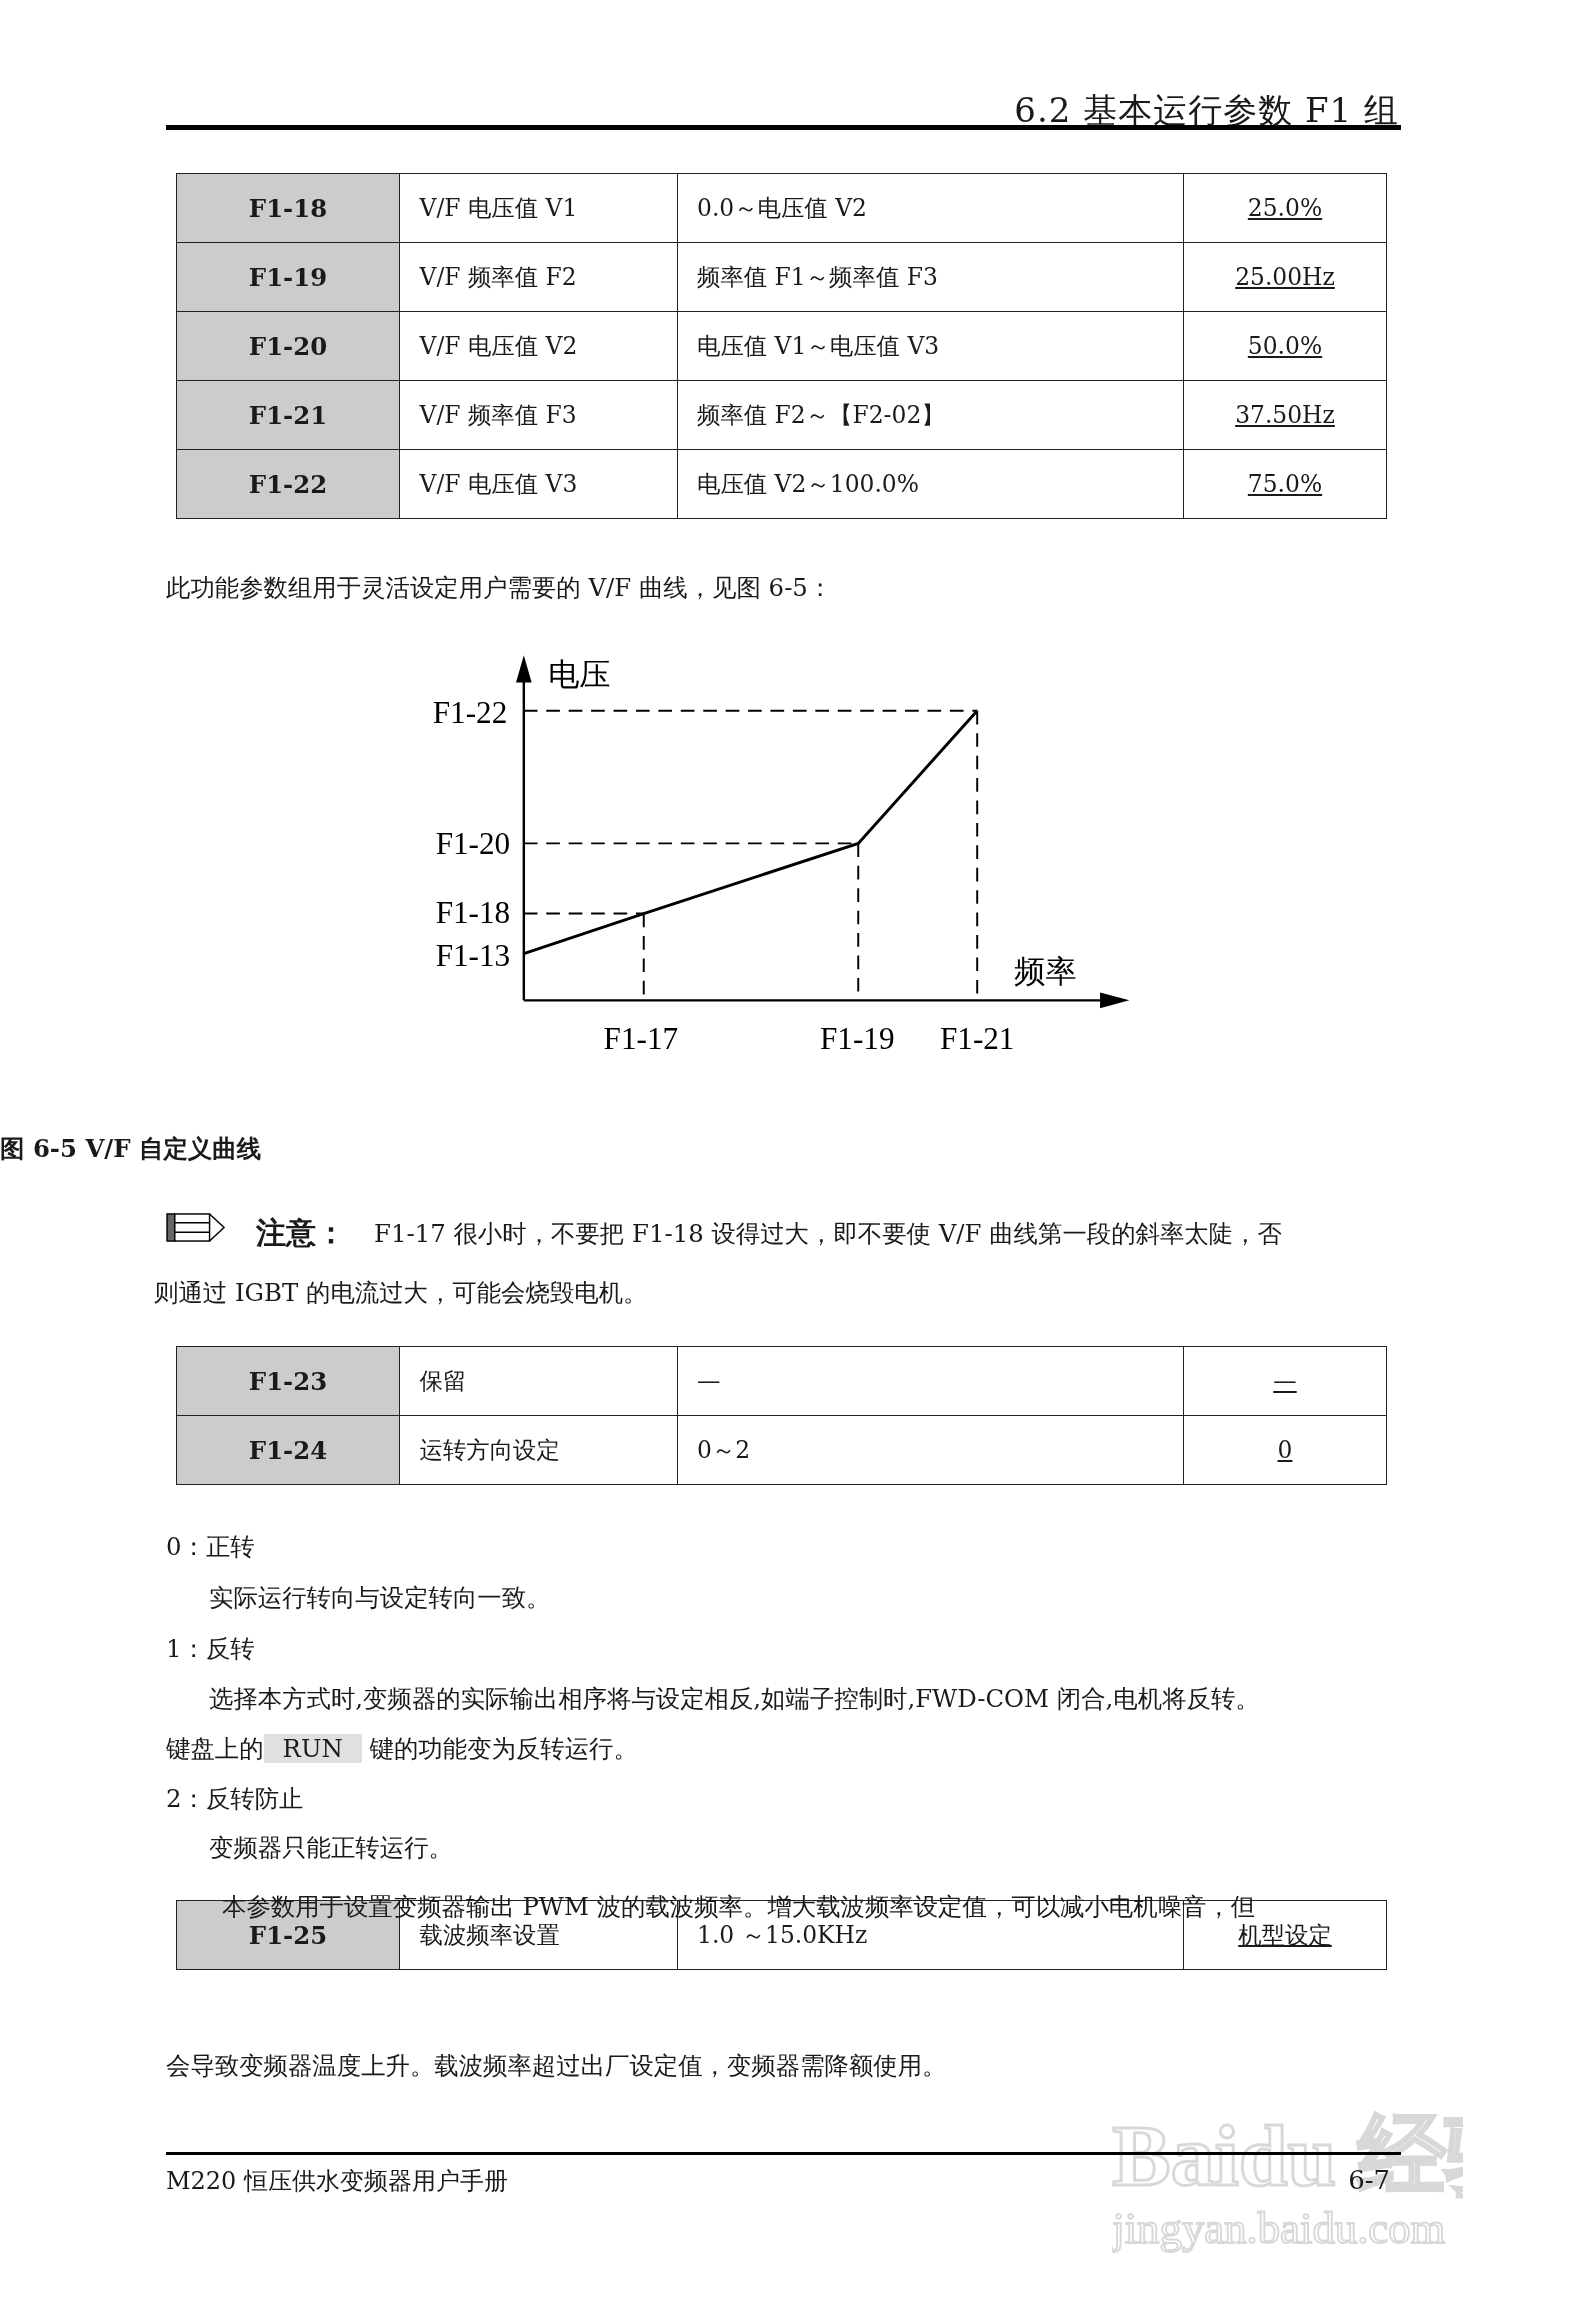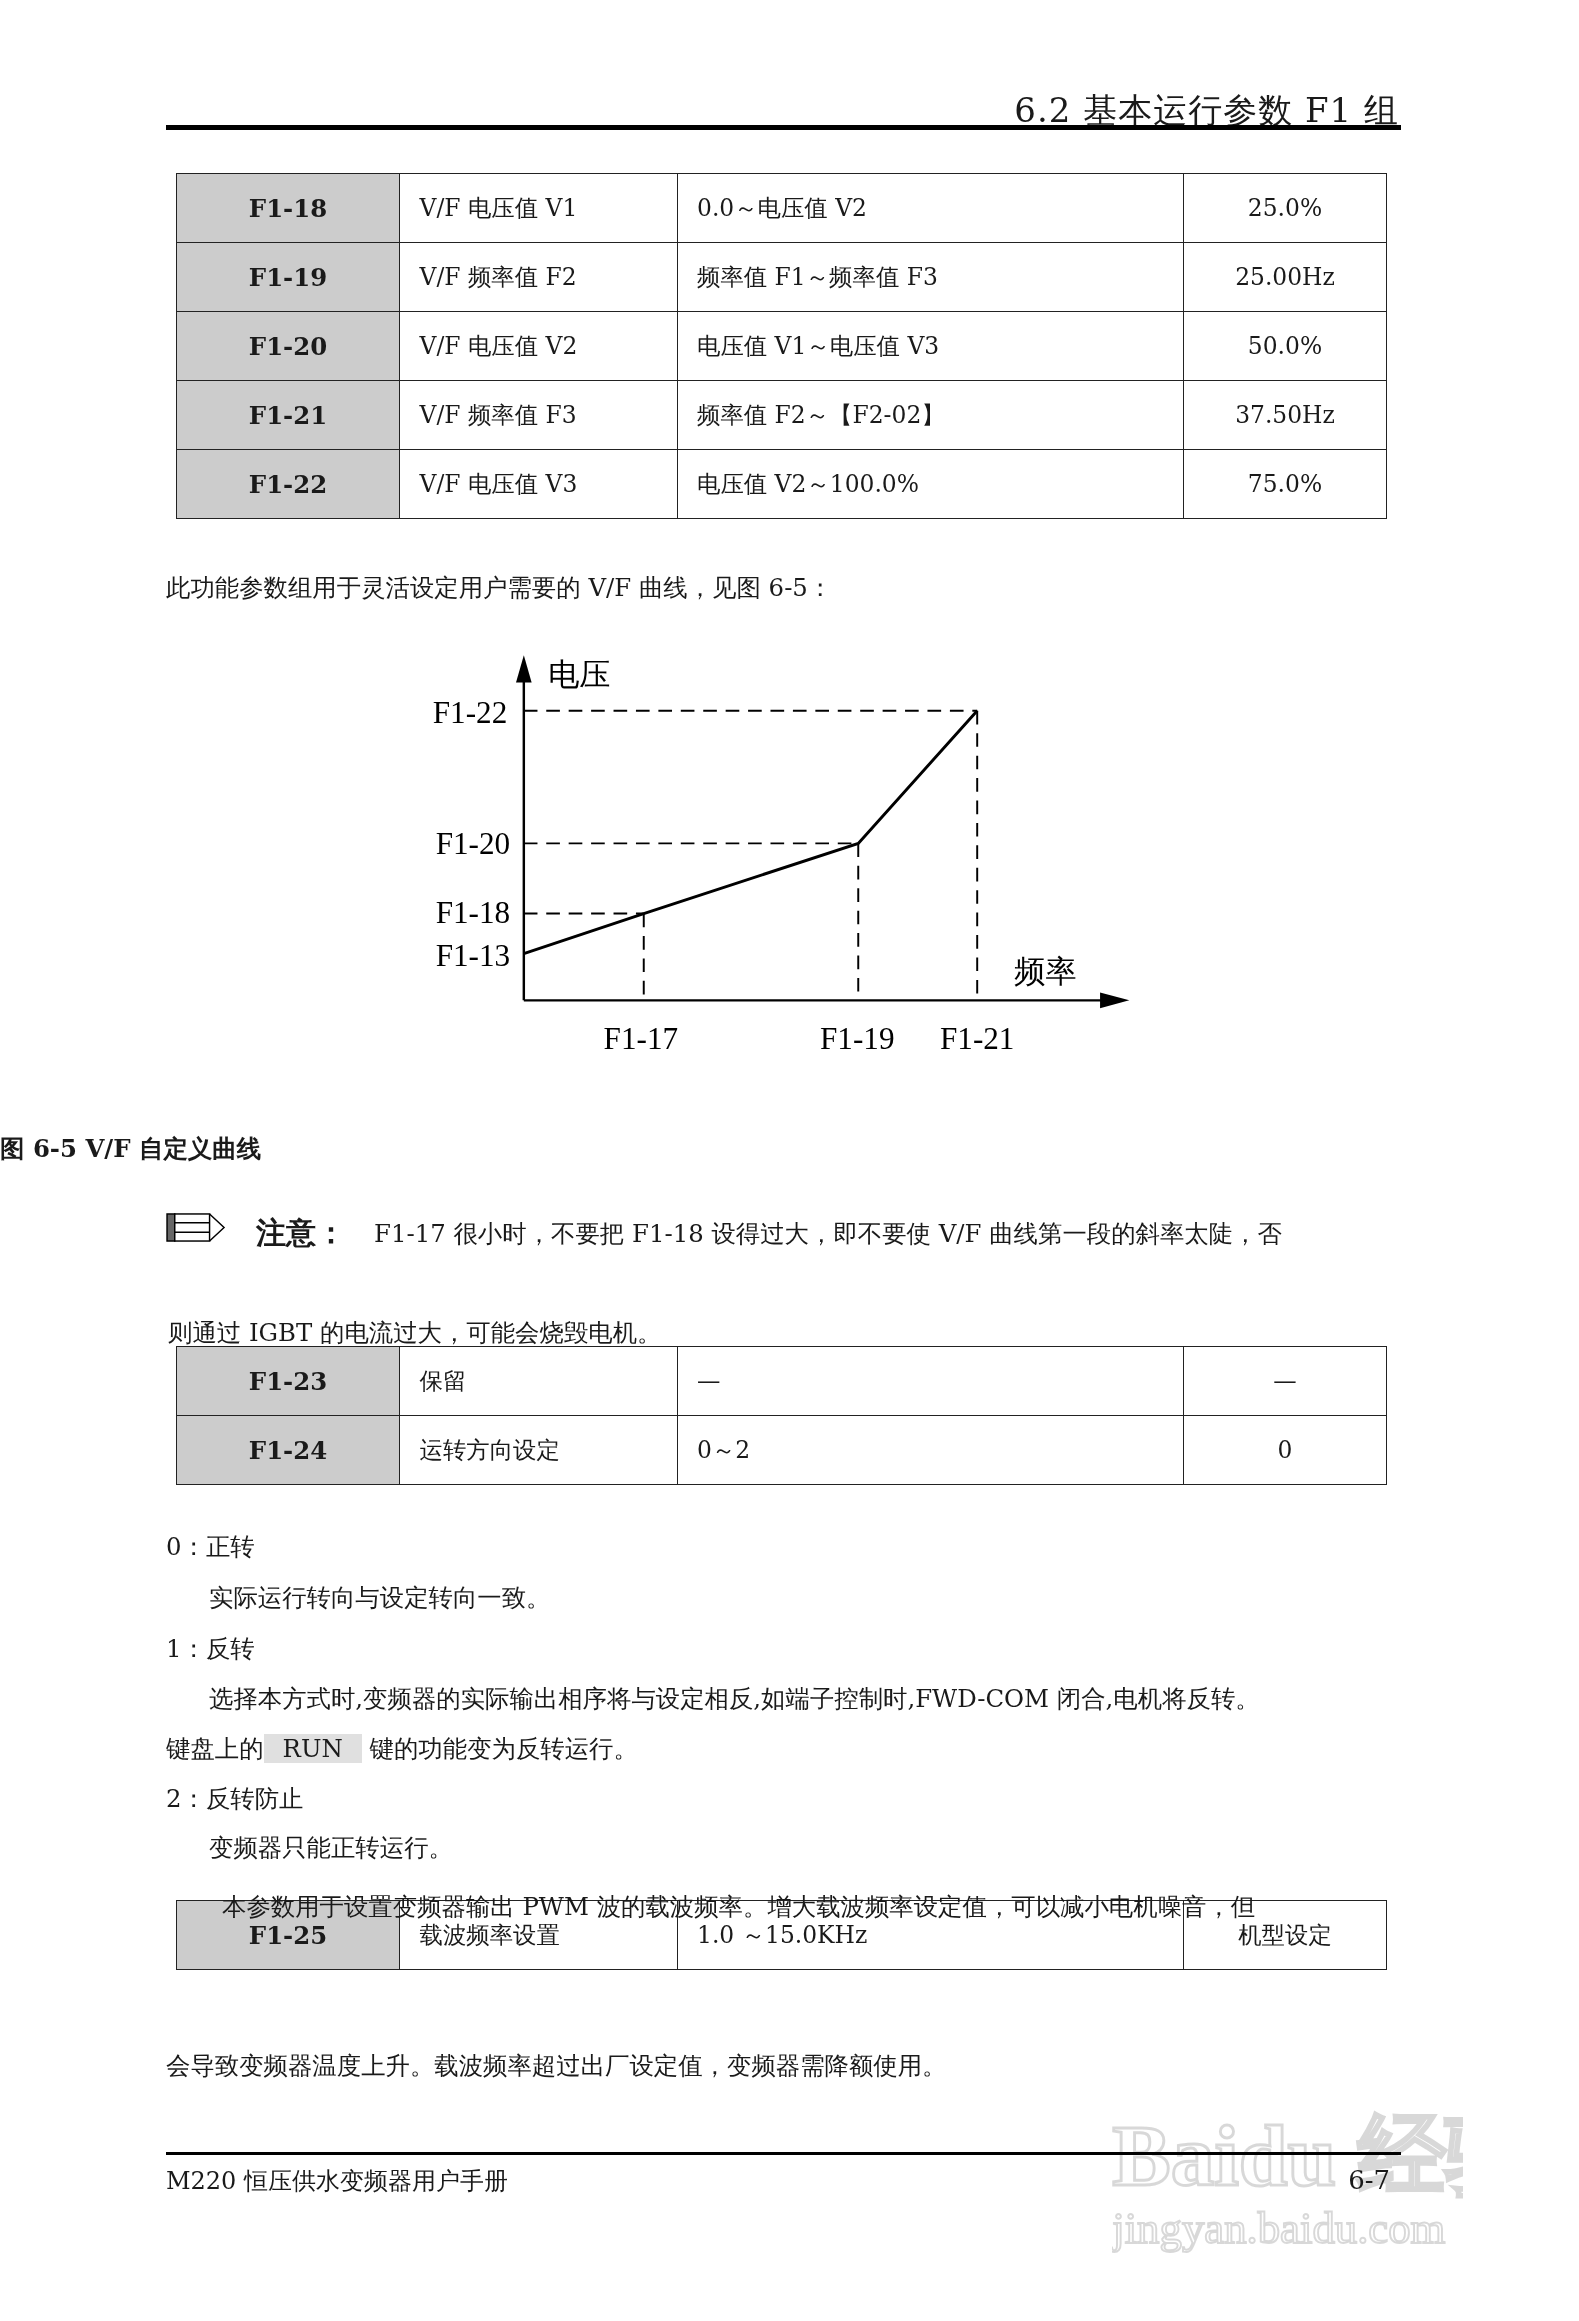--- a/index.html
+++ b/index.html
@@ -6,21 +6,21 @@
   body{width:1580px;height:2321px;position:relative;overflow:hidden;
        font-family:"DejaVu Serif","Liberation Serif",serif;color:#1a1a1a;}
   .abs{position:absolute;}
   .hdr-text{right:181px;top:88px;font-size:34px;letter-spacing:1px;}
   .hdr-line{left:166px;top:125px;width:1235px;height:4.9px;background:#000;}
   table.ptab{position:absolute;left:176px;width:1211px;border-collapse:collapse;font-size:23.4px;}
   table.ptab td{border:1.5px solid #222;height:68px;padding:0 0 0 19.5px;vertical-align:middle;}
   table.ptab td.code{background:#cccccc;text-align:center;padding:0;width:222px;font-weight:bold;font-size:24.4px;}
   table.ptab td.name{width:257px;}
   table.ptab td.range{width:486px;}
-  table.ptab td.def{text-align:center;padding:0;}
+  table.ptab td.def{text-align:center;padding:0;text-decoration:underline;}
   .para{font-size:24.4px;line-height:29px;white-space:nowrap;}
   .caption{font-size:24.4px;font-weight:bold;left:0;width:1580px;text-align:left;}
   .note-icon{left:166px;top:1213px;width:62px;height:29px;}
   .note-label{left:256px;top:1213px;font-size:30px;font-weight:bold;}
   .run-key{background:#e0e0e0;padding:0 19px;}
   .ftr-line{left:166px;top:2152px;width:1235px;height:2.9px;background:#000;}
   .ftr-left{left:166px;top:2165px;font-size:24px;}
   .ftr-right{right:190px;top:2165px;font-size:26px;}
   .wm{left:1112px;top:2068px;width:351px;height:185px;opacity:0.28;}
   svg text{font-family:"Liberation Serif","DejaVu Serif",serif;}
@@ -100,21 +100,21 @@
 
 <svg class="abs note-icon" viewBox="0 0 64 30">
   <rect x="1" y="1" width="8" height="28" fill="#666" stroke="#000" stroke-width="1.5"></rect>
   <rect x="9" y="1" width="36" height="28" fill="#fff" stroke="#000" stroke-width="1.5"></rect>
   <line x1="9" y1="10" x2="45" y2="10" stroke="#000" stroke-width="1.5"></line>
   <line x1="9" y1="20" x2="45" y2="20" stroke="#000" stroke-width="1.5"></line>
   <polyline points="45,1 60,15 45,29" fill="none" stroke="#000" stroke-width="1.5"></polyline>
 </svg>
 <div class="abs note-label">注意：</div>
 <div class="abs para" style="left:374px;top:1219px;">F1-17 很小时，不要把 F1-18 设得过大，即不要使 V/F 曲线第一段的斜率太陡，否</div>
-<div class="abs para" style="left:168px;top:1278px;margin-top:40px;">则通过 IGBT 的电流过大，可能会烧毁电机。</div>
+<div class="abs para" style="left:154px;top:1278px;">则通过 IGBT 的电流过大，可能会烧毁电机。</div>
 
 <table class="ptab" style="top:1346px;">
   <tbody>
       <tr>
     <td class="code">F1-23</td>
     <td class="name">保留</td>
     <td class="range">—</td>
     <td class="def">—</td>
   </tr>
   <tr>

